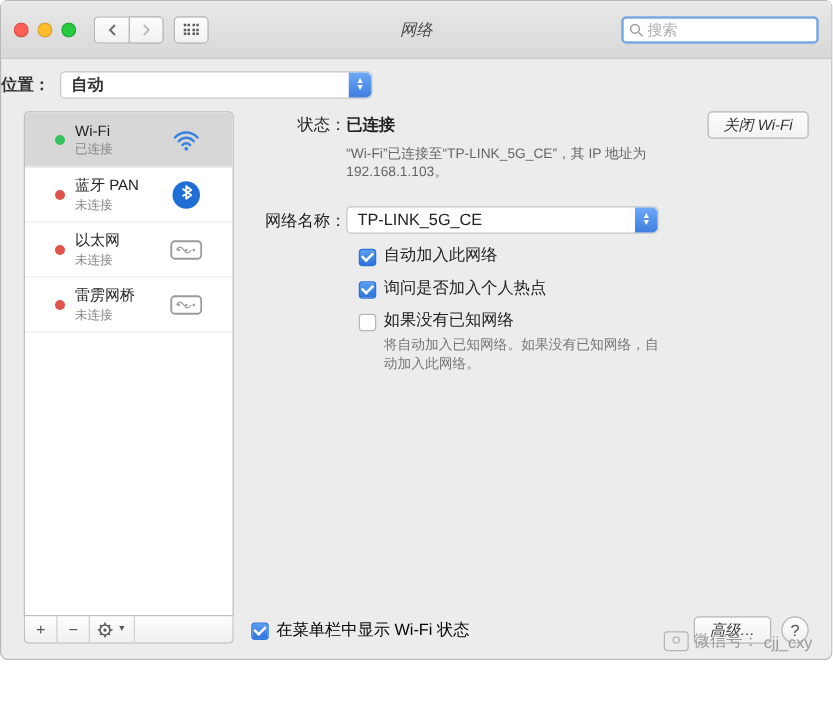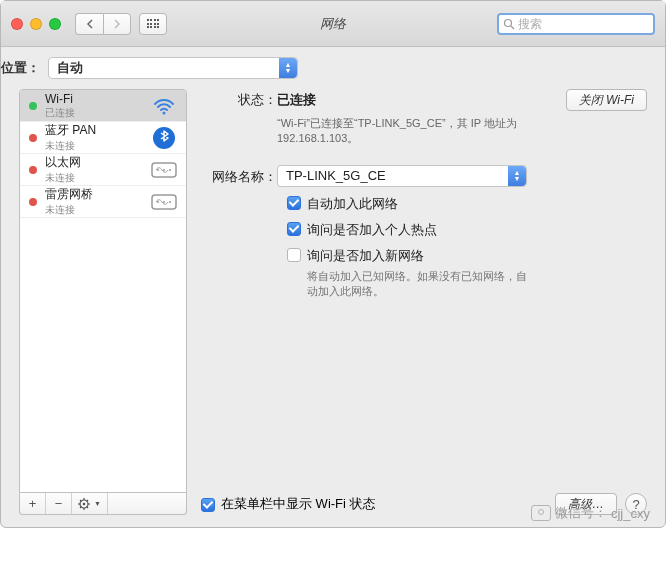--- a/index.html
+++ b/index.html
@@ -24,21 +24,21 @@
 .search input::placeholder { color: #aeaeae; }
 
 .locrow { height: 42px; display: flex; align-items: center; justify-content: flex-start; gap: 8px; font-size: 13px; color: #333; font-weight: bold; }
 .select { background: #fff; border: 1px solid #c5c5c5; border-radius: 4px; height: 22px; display: flex; align-items: center; min-width: 250px; position: relative; padding: 0 24px 0 8px; font-size: 13px; }
 .select .arrows { position: absolute; right: 0; top: 0; bottom: 0; width: 18px; background: linear-gradient(#6ca9f7,#3f7de0); border-radius: 0 4px 4px 0; display: flex; flex-direction: column; align-items: center; justify-content: center; color: #fff; font-size: 7px; line-height: 6px; }
 
 .body { flex: 1; display: flex; padding: 0 18px 12px 18px; gap: 14px; }
 
 .sidebar { width: 168px; display: flex; flex-direction: column; }
 .sblist { flex: 1; background: #fff; border: 1px solid #bfbfbf; border-radius: 4px 4px 0 0; overflow: hidden; }
-.sbitem { height: 32px; display: flex; align-items: center; padding: 0 9px; border-bottom: 1px solid #eee; cursor: default; }
+.sbitem { height: 44px; display: flex; align-items: center; padding: 0 24px; border-bottom: 1px solid #eee; cursor: default; }
 .sbitem.selected { background: #d7d7d7; }
 .status-dot { width: 8px; height: 8px; border-radius: 50%; margin-right: 8px; flex: none; }
 .status-dot.green { background: #35c15d; } .status-dot.red { background: #e1544c; }
 .sbtext { flex: 1; }
 .sbtext .t1 { font-size: 12px; color: #222; }
 .sbtext .t2 { font-size: 10px; color: #888; }
 .sbicon { width: 26px; height: 26px; display: flex; align-items: center; justify-content: center; flex: none; }
 .tools { display: flex; height: 22px; border: 1px solid #bfbfbf; border-top: none; border-radius: 0 0 4px 4px; background: linear-gradient(#fdfdfd,#f1f1f1); }
 .toolbtn { width: 26px; display: flex; align-items: center; justify-content: center; border-right: 1px solid #d0d0d0; font-size: 13px; color: #555; }
 
@@ -46,21 +46,21 @@
 .details { font-size: 13px; color: #222; }
 .row { display: flex; margin-bottom: 6px; }
 .lbl { width: 76px; text-align: right; padding-top: 2px; }
 .val { flex: 1; }
 .statusrow { display: flex; align-items: flex-start; }
 .statusrow .statustxt { font-weight: 600; font-size: 13px; }
 .statusrow button { margin-left: auto; }
 .btn { background: linear-gradient(#fdfdfd,#f1f1f1); border: 1px solid #b7b7b7; border-radius: 4px; height: 22px; padding: 0 12px; font-size: 12px; color: #333; display: inline-flex; align-items: center; font-style: italic; }
 .desc { font-size: 11px; color: #666; margin-top: 5px; line-height: 1.4; max-width: 260px;}
 .netselect { width: 235px; }
-.checkrow { display: flex; align-items: flex-start; margin: 8px 0 0 86px; }
+.checkrow { display: flex; align-items: flex-end; margin: 8px 0 0 86px; }
 .chk { width: 14px; height: 14px; border-radius: 3px; border: 1px solid #b7b7b7; margin-right: 6px; flex: none; display: flex; align-items: center; justify-content: center; background: #fff; margin-top: 1px; }
 .chk.on { background: linear-gradient(#5aa0f2,#2c72dc); border-color: #2c72dc; }
 .chk.on::after { content:""; width: 4px; height: 7px; border: solid #fff; border-width: 0 2px 2px 0; transform: rotate(45deg); margin-bottom: 2px; }
 .checkrow .ct { font-size: 13px; }
 .subdesc { font-size: 11px; color: #777; margin: 4px 0 0 106px; max-width: 230px; line-height: 1.4; }
 
 .footer { margin-top: auto; display: flex; align-items: center; gap: 8px; padding-top: 8px; }
 .footer .chkwrap { display: flex; align-items: center; flex: 1; }
 .helpbtn { width: 22px; height: 22px; border-radius: 50%; border: 1px solid #b7b7b7; background: linear-gradient(#fdfdfd,#f1f1f1); display: flex; align-items: center; justify-content: center; font-size: 13px; color: #555; }
 
@@ -242,21 +242,21 @@
         <div class="checkrow">
           <div class="chk on"></div>
           <div class="ct">自动加入此网络</div>
         </div>
         <div class="checkrow">
           <div class="chk on"></div>
           <div class="ct">询问是否加入个人热点</div>
         </div>
         <div class="checkrow">
           <div class="chk"></div>
-          <div class="ct">询问是否加入新网络</div>
+          <div class="ct">如果没有已知网络</div>
         </div>
         <div class="subdesc">将自动加入已知网络。如果没有已知网络，自动加入此网络。</div>
       </div>
 
       <div class="footer">
         <div class="chkwrap">
           <div class="chk on"></div>
           <span style="font-size:13px;">在菜单栏中显示 Wi-Fi 状态</span>
         </div>
         <button class="btn">高级…</button>

